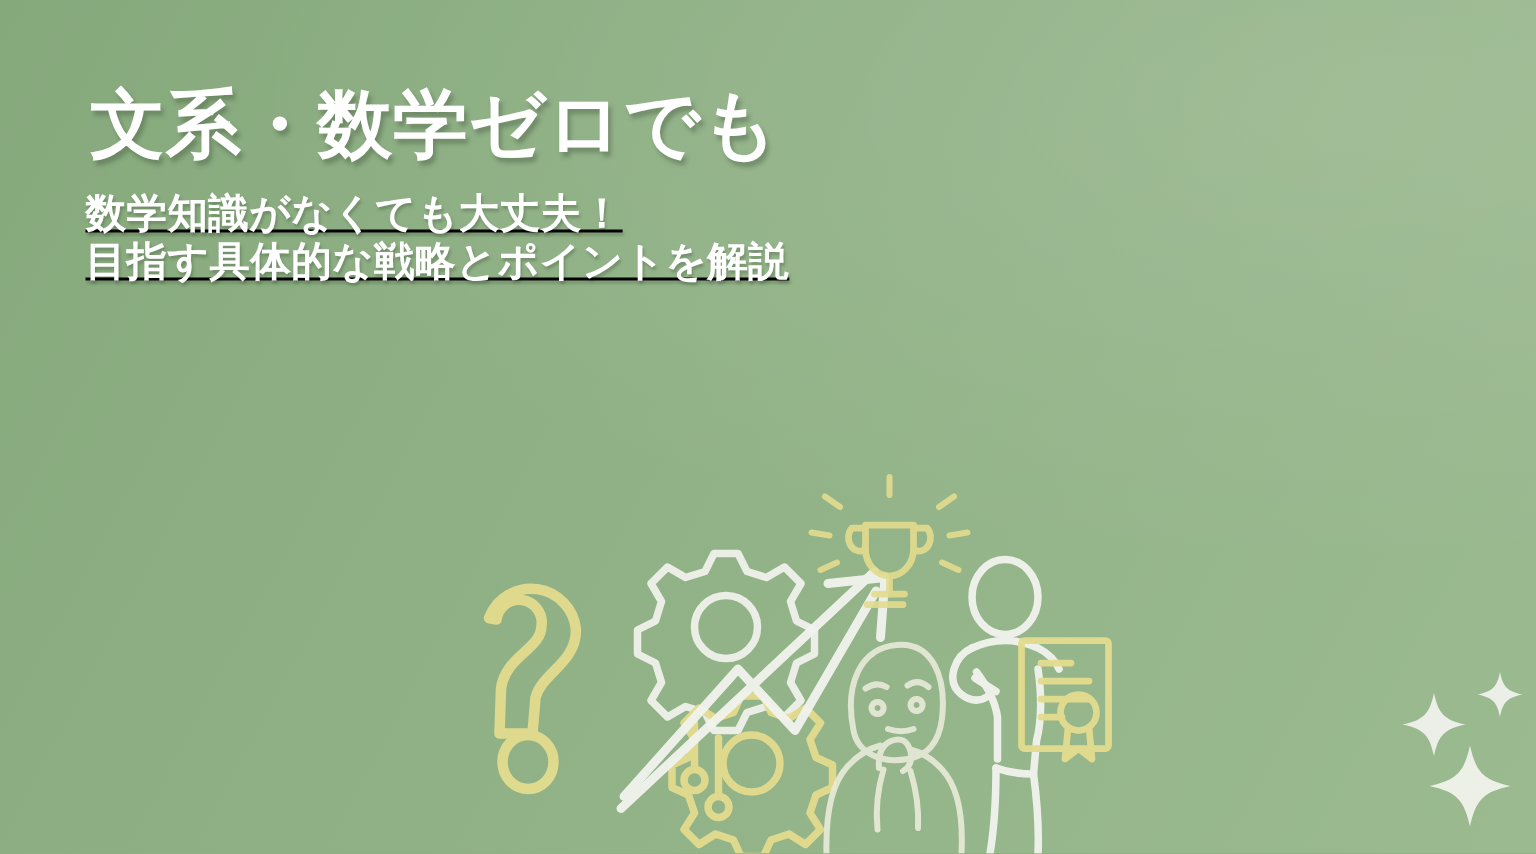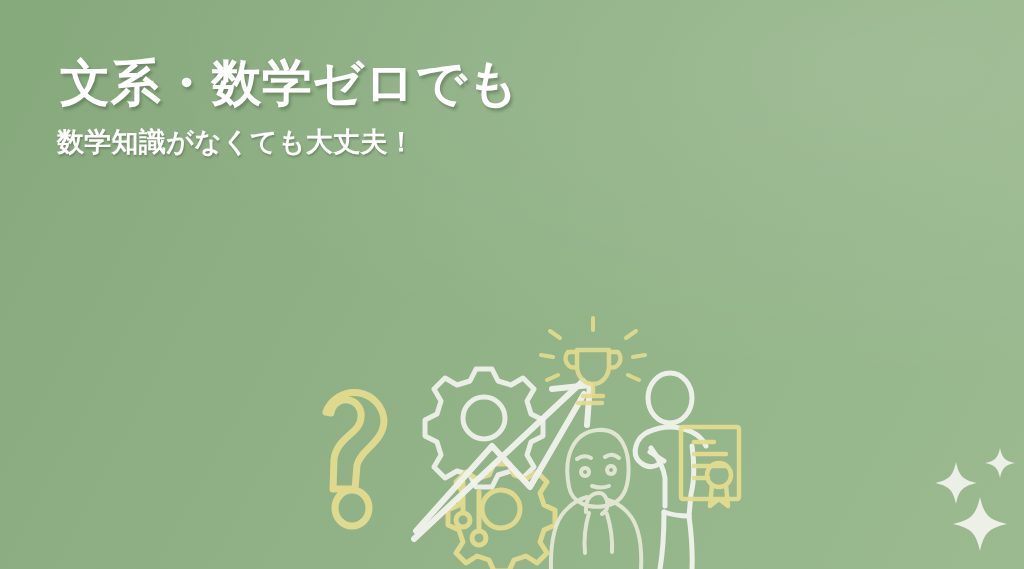--- a/index.html
+++ b/index.html
@@ -45,21 +45,21 @@
   .sub-line{
     display:block;
     color:#FFFFFF;
     font-size:27px;
     line-height:32px;
     font-weight:bold;
     letter-spacing:0.3px;
     white-space:nowrap;
     text-shadow:1px 2px 2px rgba(60,80,55,0.35);
   }
-  #subtitle-block{margin-top:12px;}
+  #subtitle-block{margin-top:12px;text-decoration:underline;}
   #title-block{margin-left:3px;}
 </style>
 </head>
 <body>
 
 <div id="banner">
 
   <svg id="art" viewBox="0 0 1024 569" xmlns="http://www.w3.org/2000/svg">
 
     <g fill="none" stroke="#E3DC8E" stroke-width="7" stroke-linecap="round" stroke-linejoin="round" opacity="0.95">
@@ -177,16 +177,17 @@
   </svg>
 
   <div id="text-block">
 
     <div id="title-block">
       <span class="title-line">文系・数学ゼロでも</span>
     </div>
 
     <div id="subtitle-block">
       <span class="sub-line">数学知識がなくても大丈夫！</span>
+      <span class="sub-line">目指す具体的な戦略とポイントを解説</span>
     </div>
 
   </div>
 </div>
 
 </body></html>

